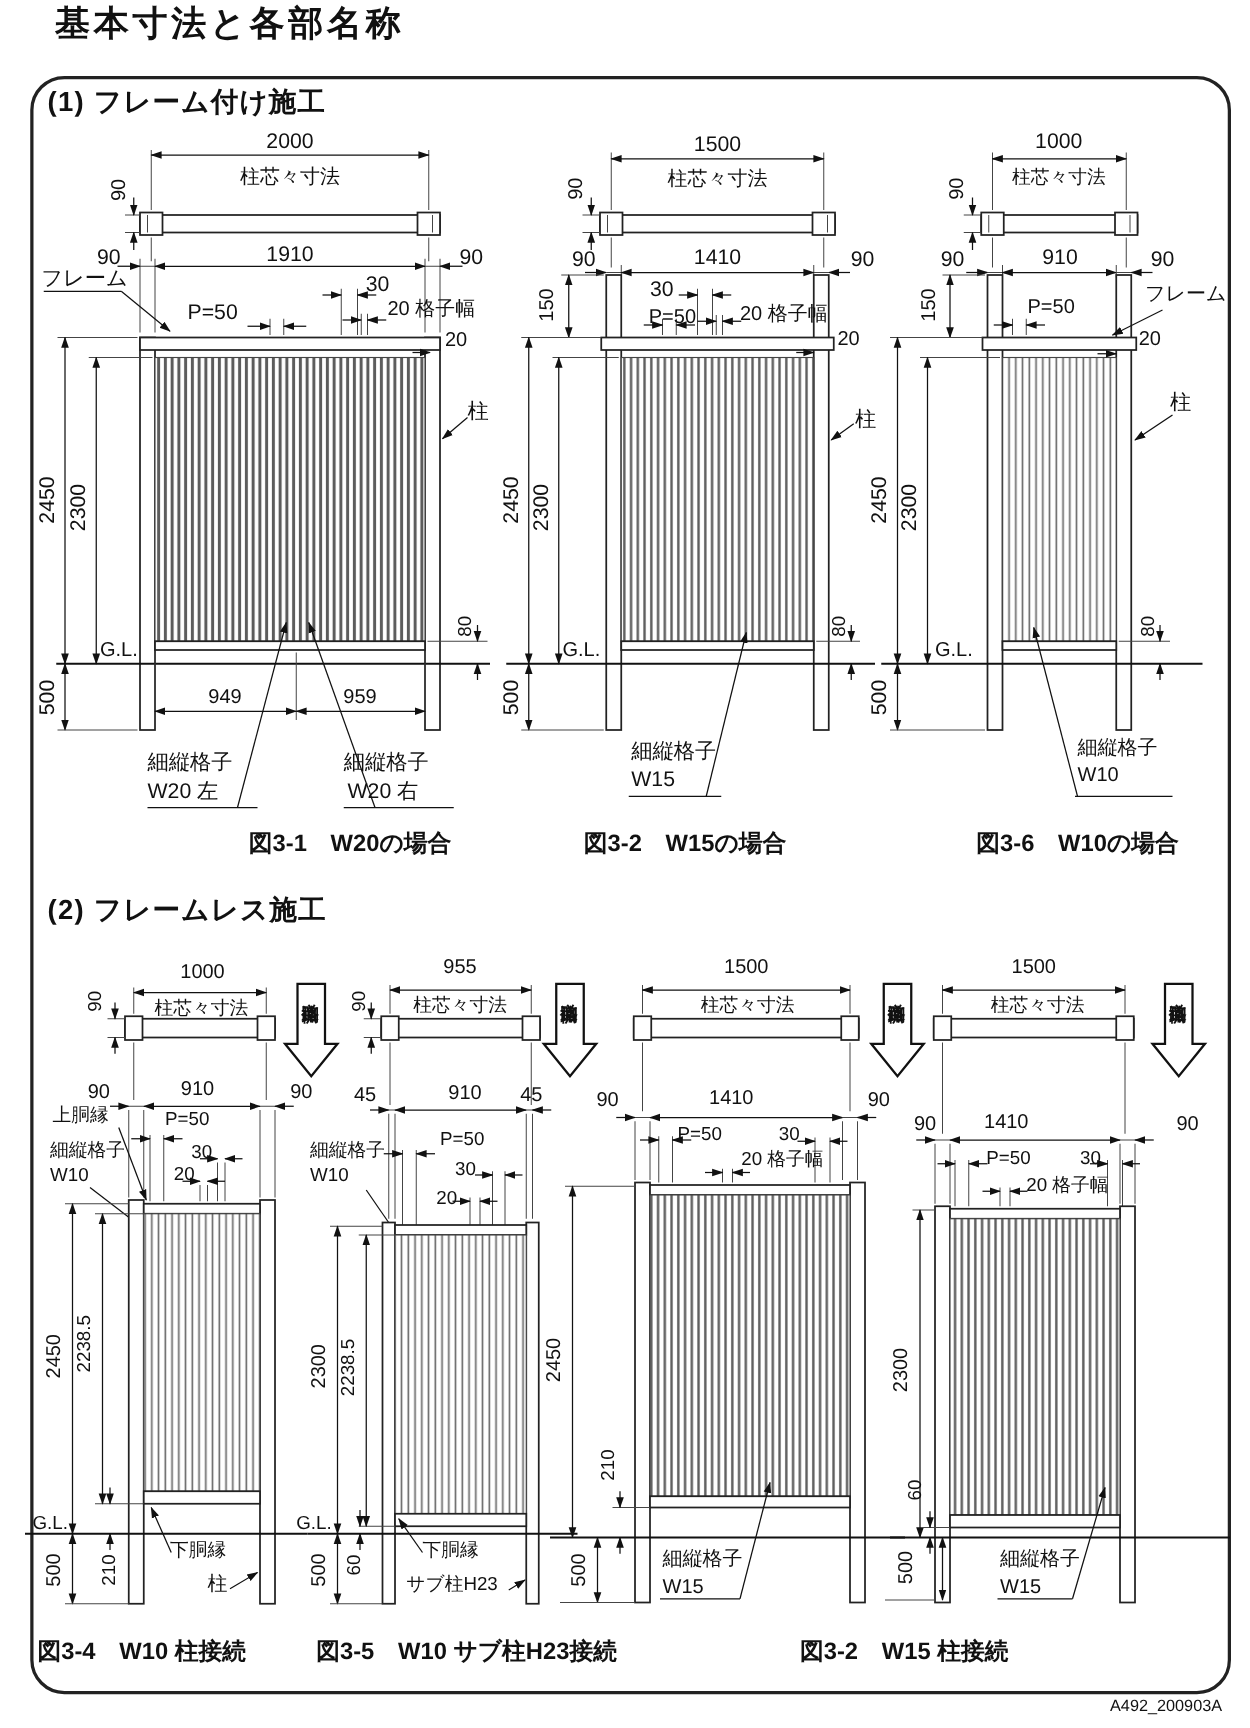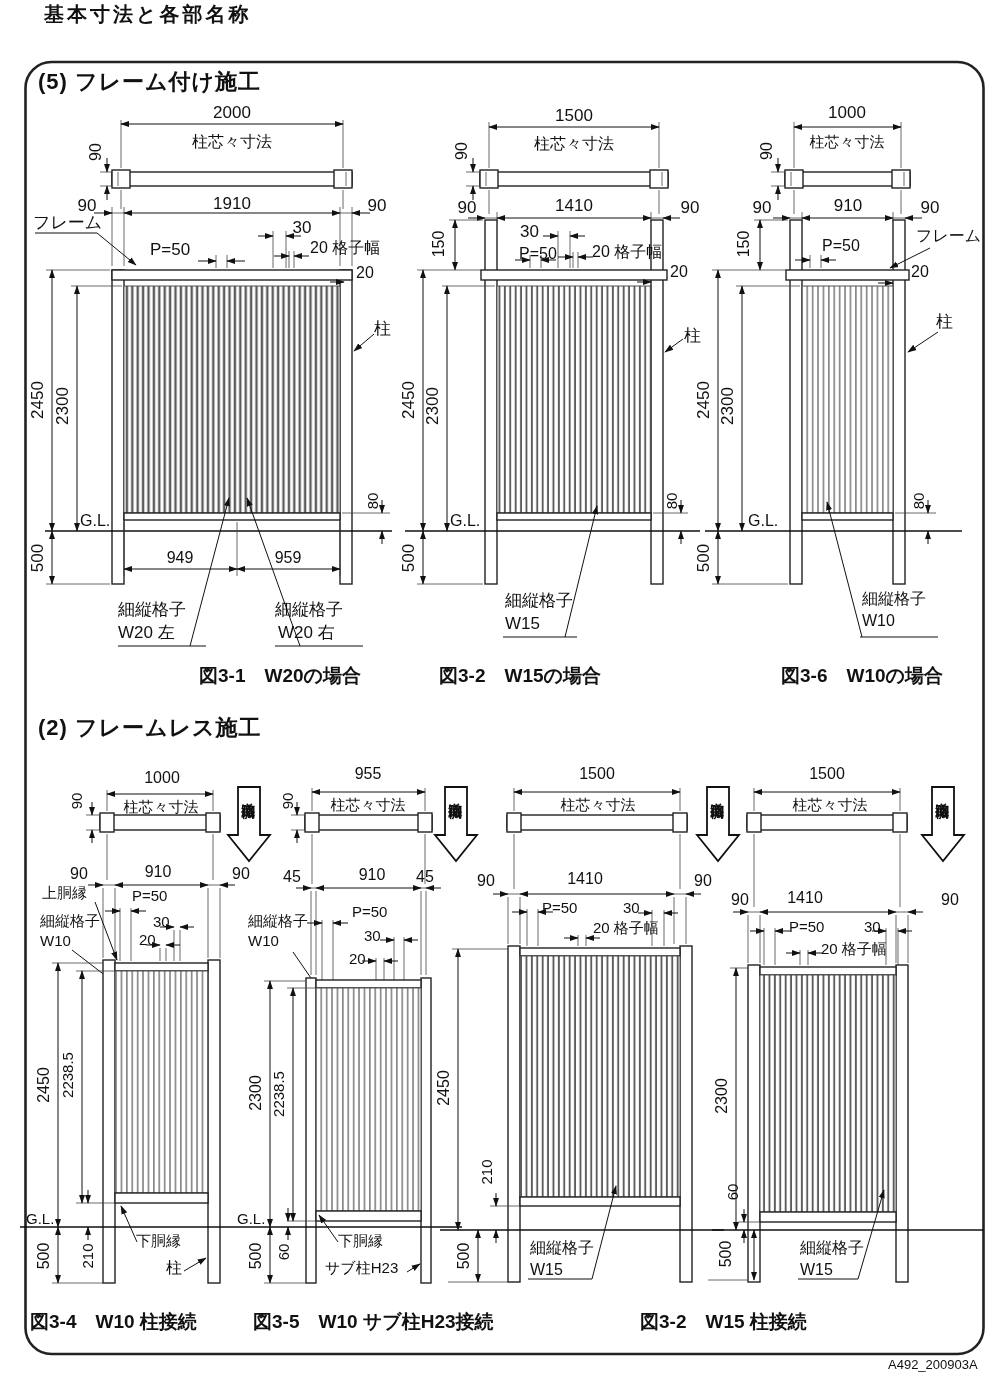--- a/index.html
+++ b/index.html
@@ -3,21 +3,21 @@
 <meta charset="utf-8">
 <style>
   html,body{margin:0;padding:0;background:#fff;}
   .page{position:relative;width:1000px;height:1382px;background:#fff;overflow:hidden;
         font-family:"Liberation Sans","DejaVu Sans",sans-serif;color:#111;}
   svg.art{position:absolute;left:0;top:0;}
   .lbl{position:absolute;white-space:nowrap;font-size:16px;line-height:1.05;color:#111;}
   .c{transform:translateX(-50%);}
   .v{transform:translate(-50%,-50%) rotate(-90deg);}
   .s15{font-size:15px;} .s16{font-size:16px;} .s17{font-size:17px;}
-  .t-main{font-size:20px;font-weight:bold;letter-spacing:3px;}
+  .t-main{font-size:28px;font-weight:bold;letter-spacing:3px;}
   .t-sec{font-size:22px;font-weight:bold;letter-spacing:1px;}
   .cap{font-size:19px;font-weight:bold;}
   .code{font-size:13px;}
   .road{writing-mode:vertical-rl;text-orientation:upright;font-size:14px;letter-spacing:1px;font-weight:bold;}
 </style>
 </head>
 <body>
 
 <div class="page">
 
@@ -456,21 +456,21 @@
     <line class="dim" x1="744" y1="1209" x2="744" y2="1222" marker-end="url(#ah)"></line>
     <line class="dim" x1="744" y1="1243" x2="744" y2="1230" marker-end="url(#ah)"></line>
     <line class="dim" x1="754" y1="1230" x2="754" y2="1280" marker-start="url(#ah)" marker-end="url(#ah)"></line>
     <line class="thin" x1="748" y1="1280" x2="708" y2="1280"></line>
     <line class="lead" x1="798" y1="1279" x2="858" y2="1279"></line>
     <path class="lead" d="M858,1279 L884,1190" marker-end="url(#ah)"></path>
   </g>
 </svg>
 
 <div class="lbl t-main" style="left:44px;top:4px;">基本寸法と各部名称</div>
-<div class="lbl t-sec" style="left:38px;top:70px;">(5) フレーム付け施工</div>
+<div class="lbl t-sec" style="left:38px;top:70px;">(1) フレーム付け施工</div>
 <div class="lbl t-sec" style="left:38px;top:716px;">(2) フレームレス施工</div>
 <div class="lbl code" style="left:888px;top:1358px;">A492_200903A</div>
 
 <div class="lbl s17 c" style="left:232px;top:104px;">2000</div>
 <div class="lbl s16 c" style="left:232px;top:134px;">柱芯々寸法</div>
 <div class="lbl s16 v" style="left:96px;top:152px;">90</div>
 <div class="lbl s17 c" style="left:87px;top:197px;">90</div>
 <div class="lbl s17 c" style="left:232px;top:195px;">1910</div>
 <div class="lbl s17 c" style="left:377px;top:197px;">90</div>
 <div class="lbl s17" style="left:33px;top:214px;">フレーム</div>
@@ -504,21 +504,21 @@
 <div class="lbl s16" style="left:592px;top:244px;">20 格子幅</div>
 <div class="lbl s16" style="left:670px;top:264px;">20</div>
 <div class="lbl s17" style="left:684px;top:327px;">柱</div>
 <div class="lbl s17 v" style="left:409px;top:400px;">2450</div>
 <div class="lbl s17 v" style="left:433px;top:406px;">2300</div>
 <div class="lbl s16" style="left:450px;top:513px;">G.L.</div>
 <div class="lbl s17 v" style="left:409px;top:558px;">500</div>
 <div class="lbl s15 v" style="left:672px;top:501px;">80</div>
 <div class="lbl s17" style="left:505px;top:592px;">細縦格子</div>
 <div class="lbl s17" style="left:505px;top:615px;">W15</div>
-<div class="lbl cap c" style="left:520px;top:666px;">図3-2　W15の場合</div>
+<div class="lbl cap c" style="left:548px;top:666px;">図3-2　W15の場合</div>
 
 <div class="lbl s17 c" style="left:847px;top:104px;">1000</div>
 <div class="lbl s15 c" style="left:847px;top:134px;">柱芯々寸法</div>
 <div class="lbl s16 v" style="left:767px;top:151px;">90</div>
 <div class="lbl s17 c" style="left:762px;top:199px;">90</div>
 <div class="lbl s17 c" style="left:848px;top:197px;">910</div>
 <div class="lbl s17 c" style="left:930px;top:199px;">90</div>
 <div class="lbl s16 v" style="left:744px;top:244px;">150</div>
 <div class="lbl s16" style="left:822px;top:238px;">P=50</div>
 <div class="lbl s16" style="left:916px;top:228px;">フレーム</div>

